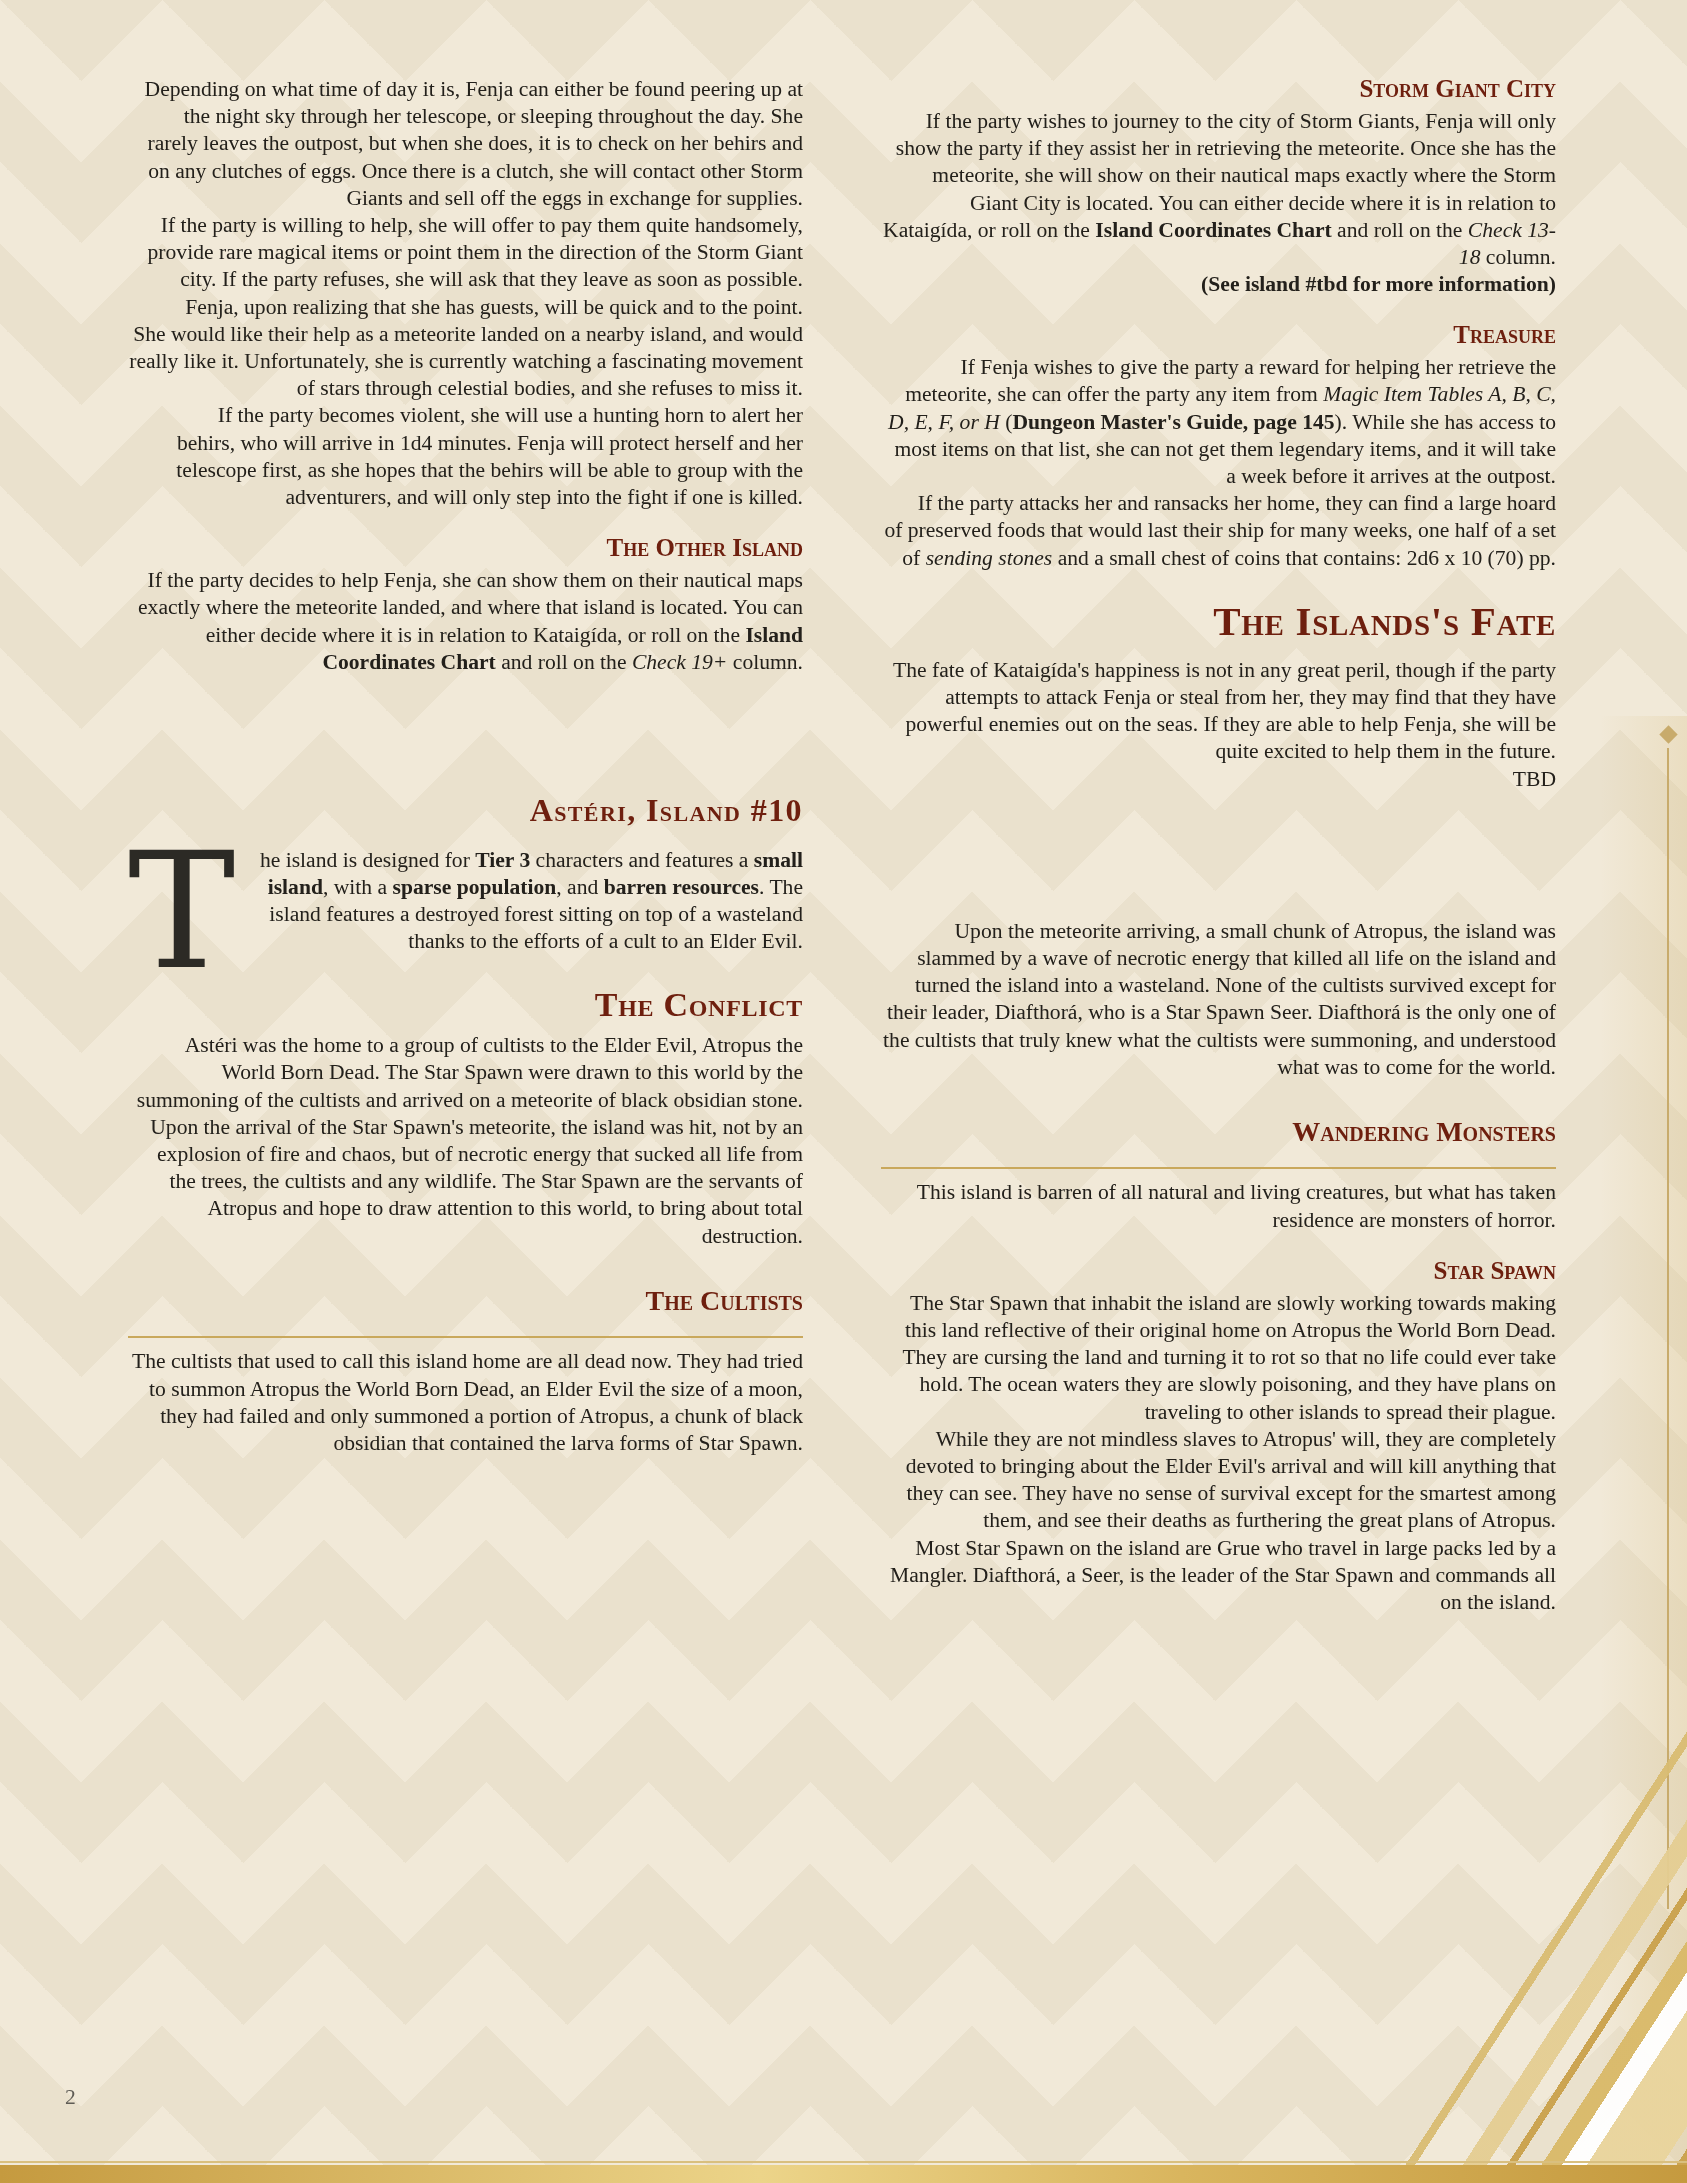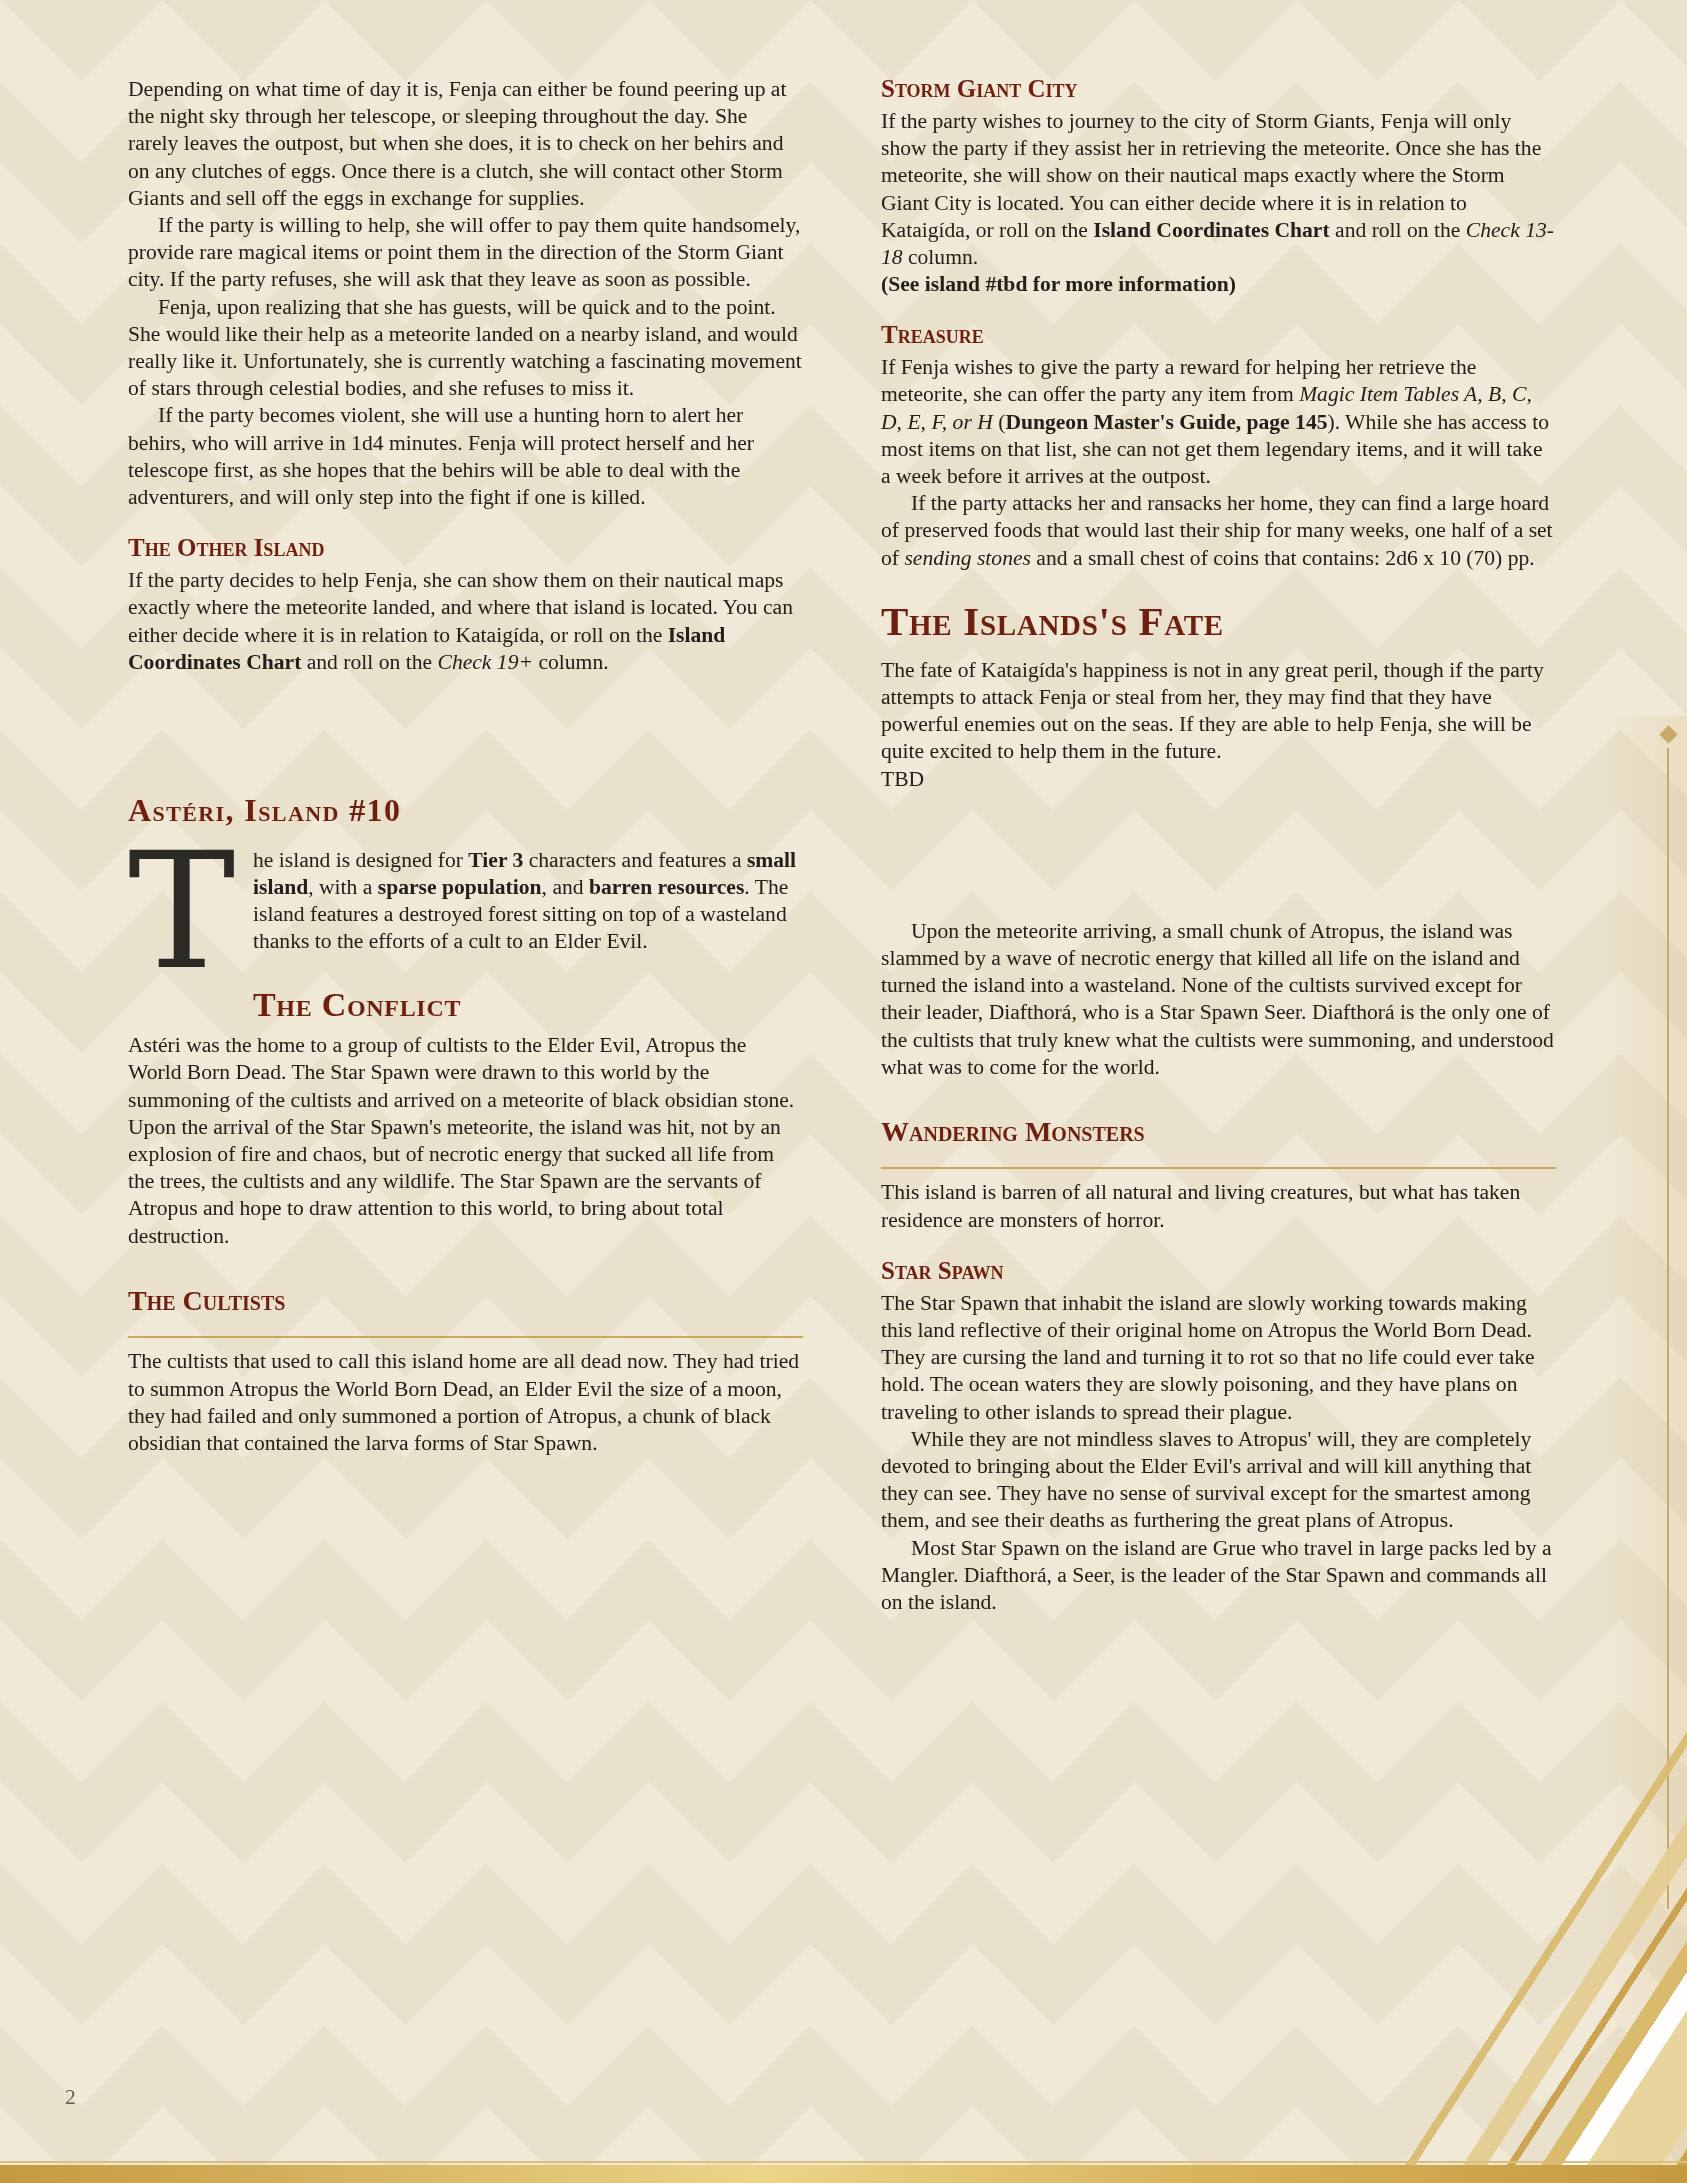--- a/index.html
+++ b/index.html
@@ -19,21 +19,21 @@
       linear-gradient(45deg, #eae1cd 25%, transparent 25%);
     background-position:-81px 0, -81px 0, 0 0, 0 0;
     background-size:162px 162px;
   }
 
   .content {
     position:absolute; top:76px; left:128px;
     width:1428px;
     display:flex; gap:78px;
   }
-  .col { width:675px; font-size:21.6px; line-height:1.26; text-align:left; }
+  .col { width:675px; font-size:21.6px; line-height:1.26; text-align:right; }
 
   .col p { margin:0; }
   .col p.indent { text-indent:30px; }
   .b { font-weight:bold; }
   .i { font-style:italic; }
 
   .hd {
     font-variant:small-caps;
     color:#6e1f0e;
     line-height:1.06;
@@ -101,21 +101,21 @@
 </head>
 <body>
 
 <div class="page">
 
   <div class="content">
     <div class="col">
         <p><span>Depending on what time of day it is, Fenja can either be found peering up at the night sky through her telescope, or sleeping throughout the day. She rarely leaves the outpost, but when she does, it is to check on her behirs and on any clutches of eggs. Once there is a clutch, she will contact other Storm Giants and sell off the eggs in exchange for supplies.</span></p>
         <p class="indent"><span>If the party is willing to help, she will offer to pay them quite handsomely, provide rare magical items or point them in the direction of the Storm Giant city. If the party refuses, she will ask that they leave as soon as possible.</span></p>
         <p class="indent"><span>Fenja, upon realizing that she has guests, will be quick and to the point. She would like their help as a meteorite landed on a nearby island, and would really like it. Unfortunately, she is currently watching a fascinating movement of stars through celestial bodies, and she refuses to miss it.</span></p>
-        <p class="indent"><span>If the party becomes violent, she will use a hunting horn to alert her behirs, who will arrive in 1d4 minutes. Fenja will protect herself and her telescope first, as she hopes that the behirs will be able to deal with the adventurers, and will only step into the fight if one is killed.</span></p>
+        <p class="indent"><span>If the party becomes violent, she will use a hunting horn to alert her behirs, who will arrive in 1d4 minutes. Fenja will protect herself and her telescope first, as she hopes that the behirs will be able to group with the adventurers, and will only step into the fight if one is killed.</span></p>
         <div class="hd h4">The Other Island</div>
         <p><span>If the party decides to help Fenja, she can show them on their nautical maps exactly where the meteorite landed, and where that island is located. You can either decide where it is in relation to Kataigída, or roll on the </span><span class="b">Island Coordinates Chart</span><span> and roll on the </span><span class="i">Check 19+</span><span> column.</span></p>
         <div class="spacer" style="height: 118px;"></div>
         <div class="hd h1">Astéri, Island #10</div>
         <p><span class="dropcap">T</span><span>he island is designed for </span><span class="b">Tier 3</span><span> characters and features a </span><span class="b">small island</span><span>, with a </span><span class="b">sparse population</span><span>, and </span><span class="b">barren resources</span><span>. The island features a destroyed forest sitting on top of a wasteland thanks to the efforts of a cult to an Elder Evil.</span></p>
         <div class="hd h2">The Conflict</div>
         <p><span>Astéri was the home to a group of cultists to the Elder Evil, Atropus the World Born Dead. The Star Spawn were drawn to this world by the summoning of the cultists and arrived on a meteorite of black obsidian stone. Upon the arrival of the Star Spawn's meteorite, the island was hit, not by an explosion of fire and chaos, but of necrotic energy that sucked all life from the trees, the cultists and any wildlife. The Star Spawn are the servants of Atropus and hope to draw attention to this world, to bring about total destruction.</span></p>
         <div class="hd h3">The Cultists</div>
         <p><span>The cultists that used to call this island home are all dead now. They had tried to summon Atropus the World Born Dead, an Elder Evil the size of a moon, they had failed and only summoned a portion of Atropus, a chunk of black obsidian that contained the larva forms of Star Spawn.</span></p>
       </div>

